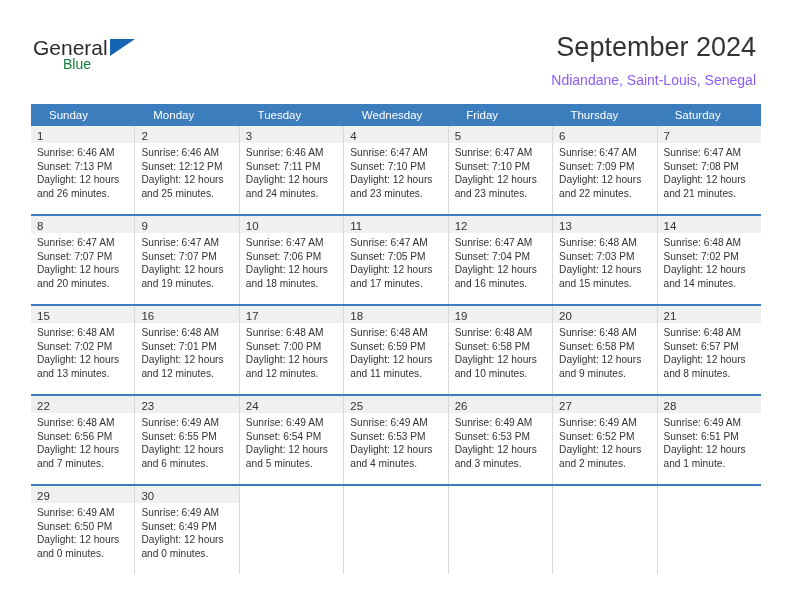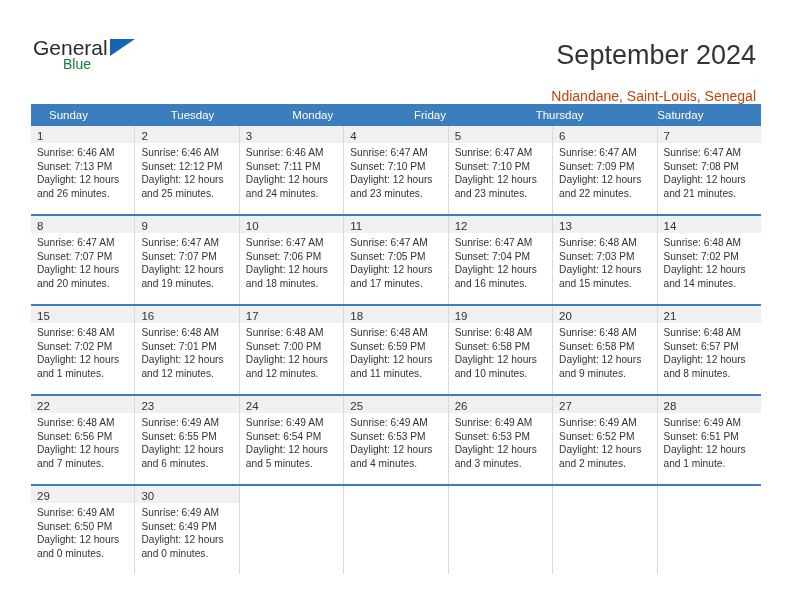--- a/index.html
+++ b/index.html
@@ -68,27 +68,26 @@
     right: 36px;
     top: 30px;
     text-align: right;
   }
   .cal-title {
     font-size: 27px;
     color: #333333;
     font-weight: normal;
     line-height: 34px;
     white-space: nowrap;
-    margin-top: 8px;
   }
   .cal-subtitle {
     font-size: 14px;
-    color: #c2410c;
+    color: #8b5cf6;
     line-height: 20px;
-    margin-top: 14px;
+    margin-top: 6px;
     white-space: nowrap;
   }
 
   
   .calendar {
     position: absolute;
     left: 31px;
     top: 104px;
     width: 730px;
   }
@@ -174,22 +173,23 @@
       <div class="cal-title">September 2024</div>
       <div class="cal-subtitle">Ndiandane, Saint-Louis, Senegal</div>
     </div>
 
   </div>
 
   <div class="calendar">
 
     <div class="weekday-row">
       <div class="weekday">Sunday</div>
+      <div class="weekday">Monday</div>
       <div class="weekday">Tuesday</div>
-      <div class="weekday">Monday</div>
+      <div class="weekday">Wednesday</div>
       <div class="weekday">Friday</div>
       <div class="weekday">Thursday</div>
       <div class="weekday">Saturday</div>
     </div>
 
     <div class="week-row first">
       <div class="day-cell">
         <div class="daynum-bar"><span class="daynum">1</span></div>
         <div class="day-info">
           <div class="info-line">Sunrise: 6:46 AM</div>
@@ -320,21 +320,21 @@
       </div>
     </div>
 
     <div class="week-row">
       <div class="day-cell">
         <div class="daynum-bar"><span class="daynum">15</span></div>
         <div class="day-info">
           <div class="info-line">Sunrise: 6:48 AM</div>
           <div class="info-line">Sunset: 7:02 PM</div>
           <div class="info-line">Daylight: 12 hours</div>
-          <div class="info-line">and 1 minutes.</div>
+          <div class="info-line">and 13 minutes.</div>
         </div>
       </div>
       <div class="day-cell">
         <div class="daynum-bar"><span class="daynum">16</span></div>
         <div class="day-info">
           <div class="info-line">Sunrise: 6:48 AM</div>
           <div class="info-line">Sunset: 7:01 PM</div>
           <div class="info-line">Daylight: 12 hours</div>
           <div class="info-line">and 12 minutes.</div>
         </div>

